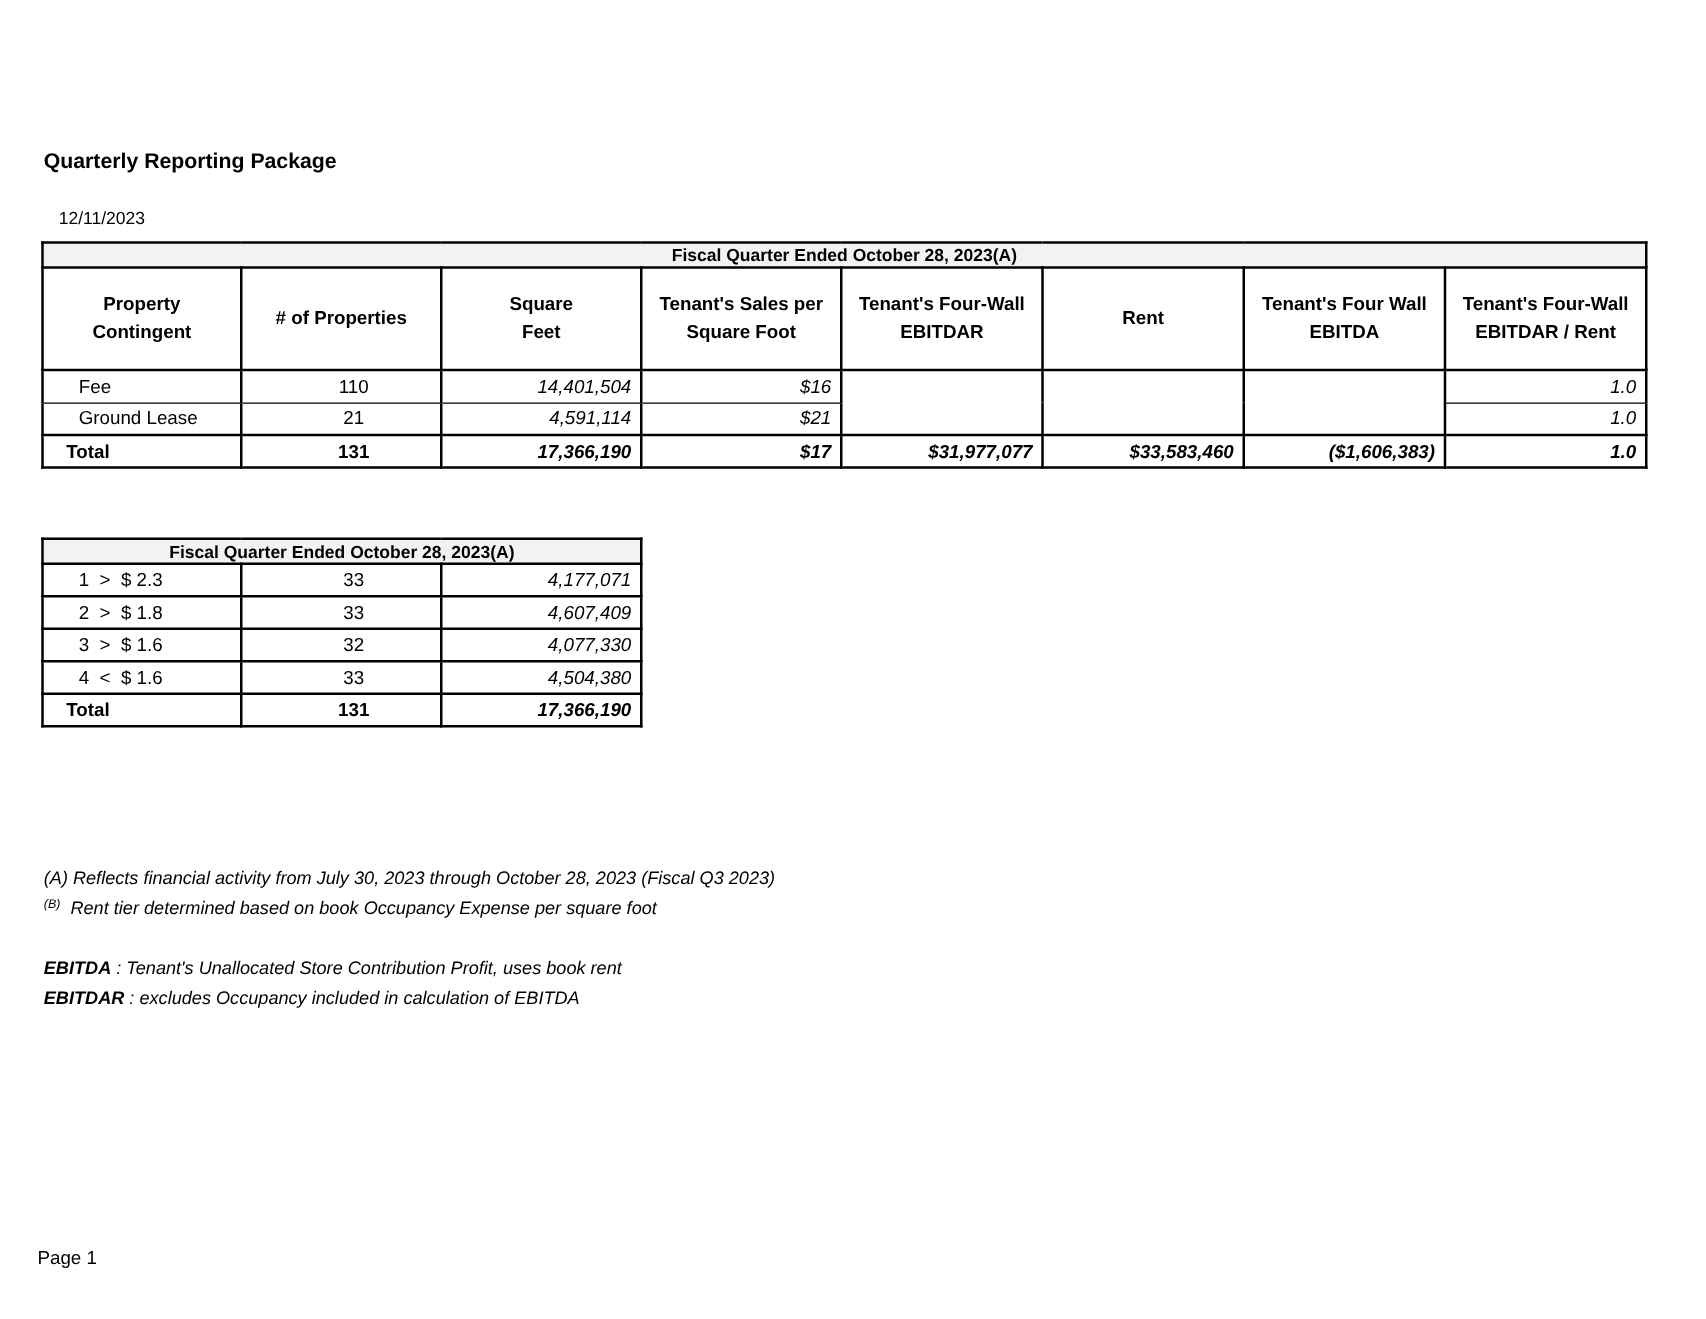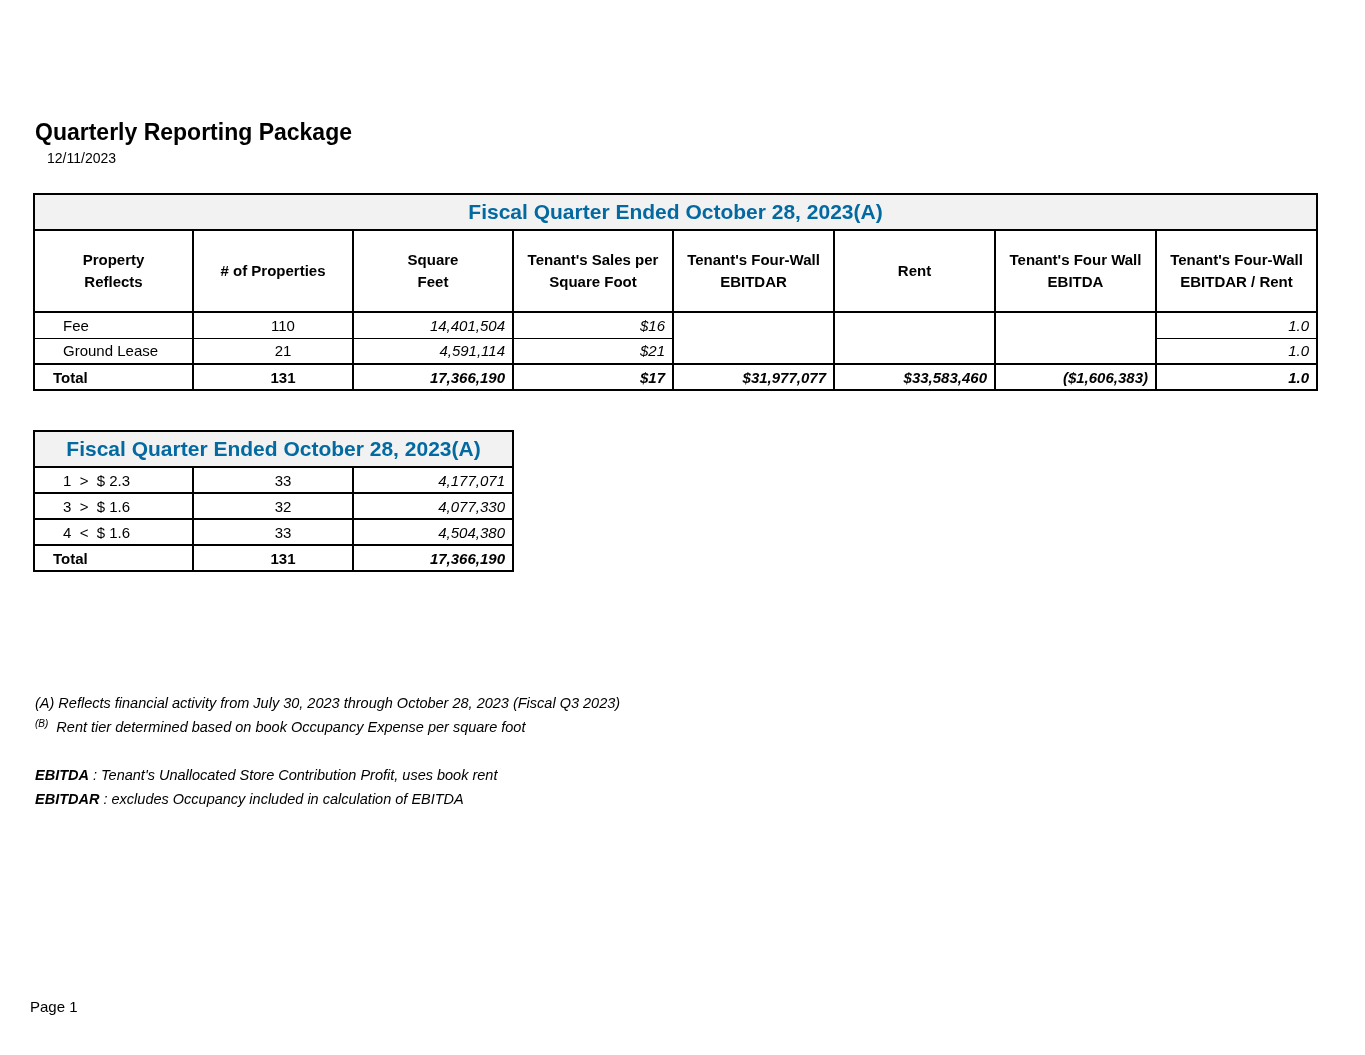--- a/index.html
+++ b/index.html
@@ -4,30 +4,30 @@
 <style>
   * { margin:0; padding:0; box-sizing:border-box; }
   html,body { background:#ffffff; }
   body {
     width:1365px; height:1055px; position:relative;
     font-family:"Liberation Sans", sans-serif; color:#000;
   }
   .abs { position:absolute; }
 
   
-  .doc-title { left:35px; top:119px; font-size:23px; font-weight:bold; }
-  .doc-date  { left:47px; top:150px; font-size:14px; }
+  .doc-title { left:35px; top:119px; font-size:17px; font-weight:bold; }
+  .doc-date  { left:47px; top:166px; font-size:14px; }
 
   
   table { border-collapse:collapse; table-layout:fixed; }
   td, th { border:2px solid #000; overflow:hidden; font-size:15px; vertical-align:middle; }
 
   tr.banner-row td {
-    height:36px; background:#F2F2F2; color:#0369a1;
-    font-weight:bold; font-size:21px; text-align:center;
+    height:20px; background:#F2F2F2; color:#000000;
+    font-weight:bold; font-size:14px; text-align:center;
   }
   tr.head-row th {
     font-weight:bold; text-align:center; line-height:1.5; padding:2px;
   }
   .t1 tr.head-row th { height:82px; }
   .t2 tr.head-row th { height:80px; }
   tr.data-row td, tr.total-row td { height:26px; }
   tr.total-row td { font-weight:bold; }
 
   .al  { text-align:left; padding-left:28px; }
@@ -71,21 +71,21 @@
         <col style="width:161px">
         <col style="width:161px">
     </colgroup>
     <tbody>
         <tr class="banner-row">
       <td colspan="8">Fiscal Quarter Ended October 28, 2023(A)</td>
     </tr>
     <tr class="head-row">
       <th>
         <div>Property</div>
-        <div>Reflects</div>
+        <div>Contingent</div>
       </th>
       <th># of Properties</th>
       <th>
         <div>Square</div>
         <div>Feet</div>
       </th>
       <th>
         <div>Tenant's Sales per</div>
         <div>Square Foot</div>
       </th>
@@ -142,20 +142,25 @@
     <tbody>
         <tr class="banner-row">
       <td colspan="3">Fiscal Quarter Ended October 28, 2023(A)</td>
     </tr>
     <tr class="data-row">
       <td class="al pre">1  &gt;  $ 2.3</td>
       <td class="ac">33</td>
       <td class="ar">4,177,071</td>
     </tr>
     <tr class="data-row">
+      <td class="al pre">2  &gt;  $ 1.8</td>
+      <td class="ac">33</td>
+      <td class="ar">4,607,409</td>
+    </tr>
+    <tr class="data-row">
       <td class="al pre">3  &gt;  $ 1.6</td>
       <td class="ac">32</td>
       <td class="ar">4,077,330</td>
     </tr>
     <tr class="data-row">
       <td class="al pre">4  &lt;  $ 1.6</td>
       <td class="ac">33</td>
       <td class="ar">4,504,380</td>
     </tr>
     <tr class="total-row">

